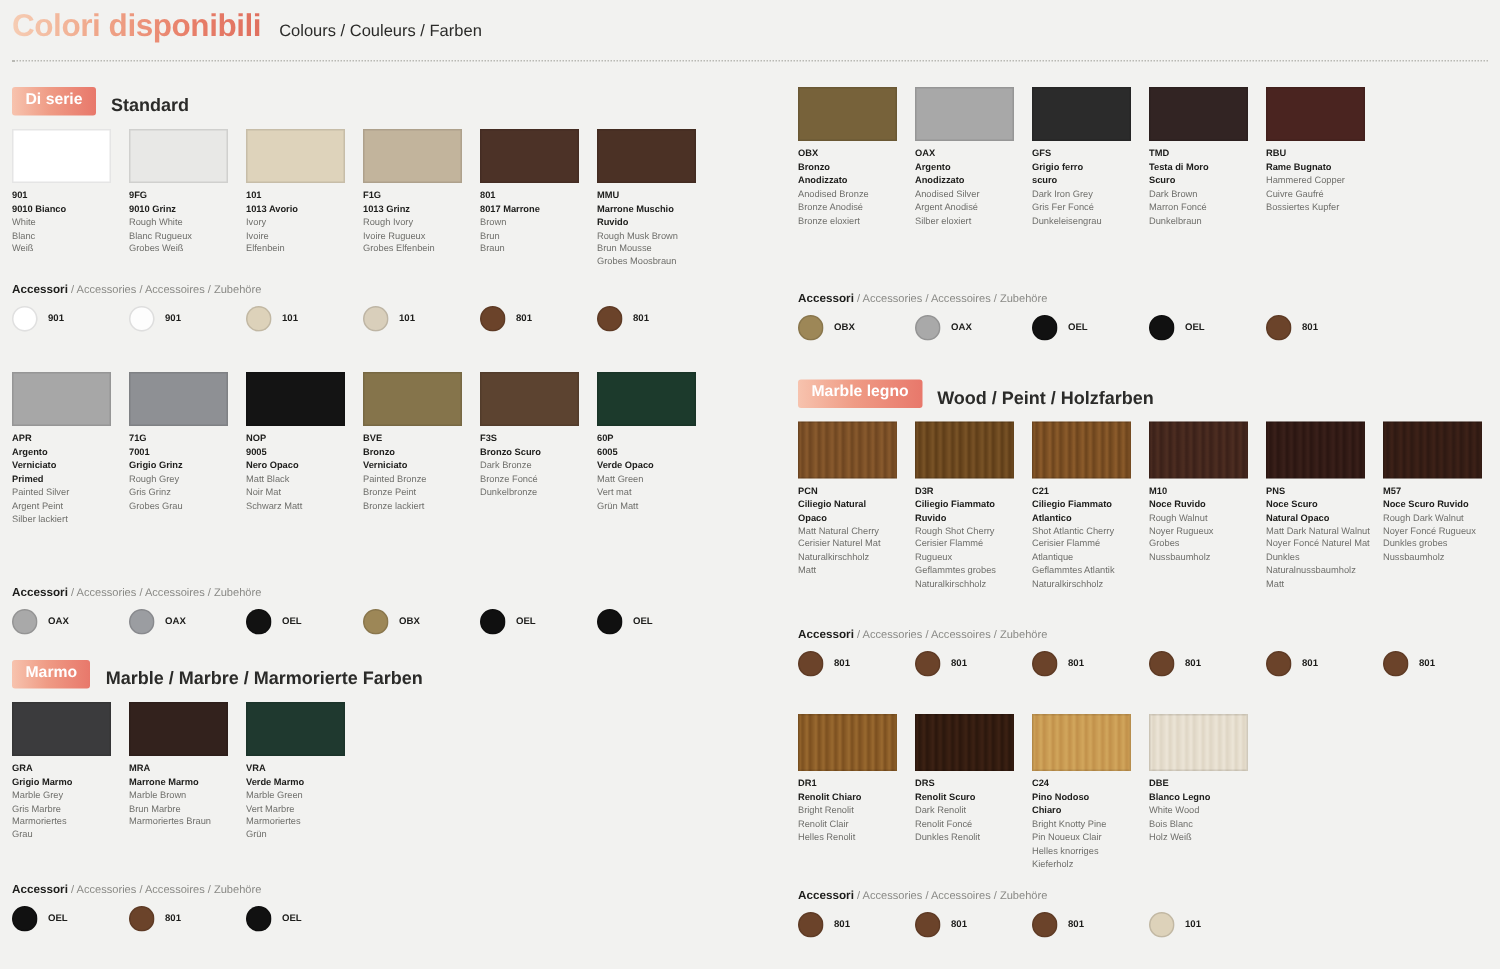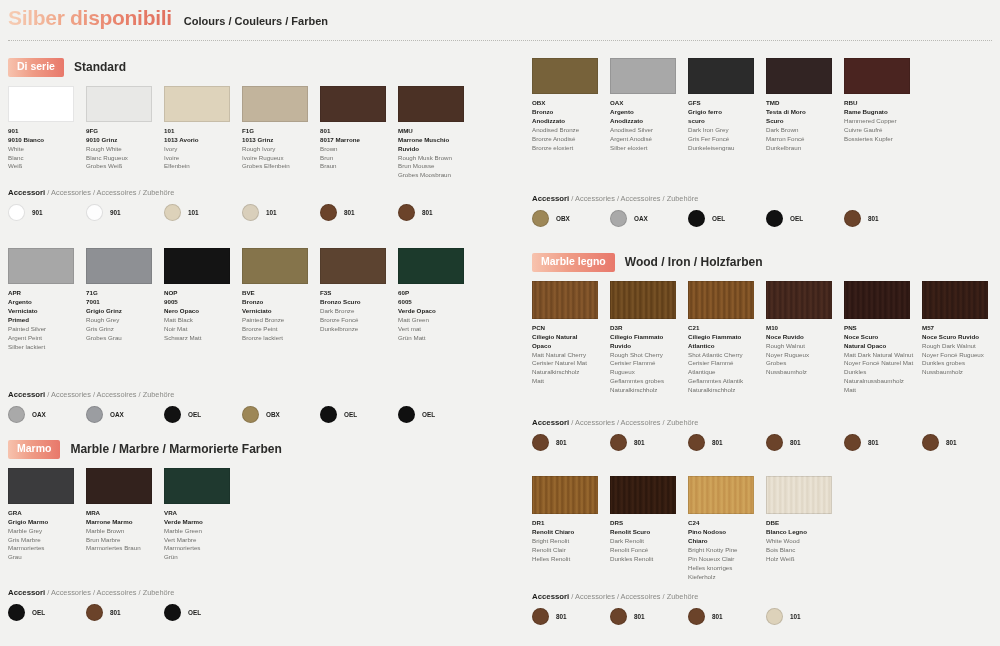--- a/index.html
+++ b/index.html
@@ -14,36 +14,36 @@
   .page{position:absolute;inset:0;}
 
   
   .header{position:absolute;left:8px;top:6px;display:flex;align-items:baseline;gap:12px;}
   .title{
     font-size:21px;font-weight:bold;letter-spacing:-0.3px;
     background:linear-gradient(90deg,#f6cdb4 0%,#f0a98c 32%,#e8806a 70%,#e0705f 100%);
     -webkit-background-clip:text;background-clip:text;color:transparent;
     white-space:nowrap;
   }
-  .subtitle{font-size:11px;font-weight:bold;color:#2b2b29;white-space:nowrap;}
+  .subtitle{font-size:11px;font-weight:normal;color:#2b2b29;white-space:nowrap;}
 
   .rule{
     position:absolute;left:8px;right:8px;height:0;
     border-top:1px dotted #b9b9b4;
   }
   .rule.short-l{left:8px;right:520px;}
   .rule.short-r{left:532px;right:8px;}
 
   
   .col{position:absolute;top:0;width:476px;}
   .col-l{left:8px;}
   .col-r{left:532px;}
 
   
-  .sec-head{display:flex;align-items:center;gap:10px;margin-bottom:9px;}
+  .sec-head{display:flex;align-items:flex-end;gap:10px;margin-bottom:9px;}
   .badge{
     display:inline-block;
     background:linear-gradient(90deg,#f7c3ae 0%,#ef9b85 45%,#e8786b 100%);
     color:#fff;font-size:10.5px;font-weight:bold;
     padding:3px 9px 4px;border-radius:2px;white-space:nowrap;
     line-height:1.1;
   }
   .sec-name{font-size:12px;font-weight:bold;color:#2b2b29;white-space:nowrap;}
 
   
@@ -73,21 +73,21 @@
     margin-right:7px;flex:none;
   }
   .dot-lab{font-size:6.4px;font-weight:bold;color:#1d1d1b;}
 </style>
 </head>
 <body>
 
 <div class="page">
 
   <div class="header">
-    <div class="title">Silber disponibili</div>
+    <div class="title">Colori disponibili</div>
     <div class="subtitle">Colours / Couleurs / Farben</div>
   </div>
   <div class="rule" style="top:40px"></div>
 
   <div class="col col-l">
 
     <div style="position:absolute;top:58px;left:0;">
       <div class="sec-head">
         <span class="badge">Di serie</span>
         <span class="sec-name">Standard</span>
@@ -454,21 +454,21 @@
             <span class="dot-lab">801</span>
           </div>
         </div>
     </div>
 
     <div class="rule short-r" style="top:240px"></div>
 
     <div style="position:absolute;top:253px;left:0;">
       <div class="sec-head">
         <span class="badge">Marble legno</span>
-        <span class="sec-name">Wood / Iron / Holzfarben</span>
+        <span class="sec-name">Wood / Peint / Holzfarben</span>
       </div>
       <div class="grid g6" id="grid-wood1">
           <div class="cell">
             <div class="chip wood" style="background: repeating-linear-gradient(90deg, rgb(138, 91, 46) 0px, rgb(109, 69, 32) 2px, rgb(138, 91, 46) 5px, rgb(109, 69, 32) 7px, rgb(138, 91, 46) 11px);"></div>
             <div class="txtblock">
               <div class="code">PCN</div>
               <div class="nm">Ciliegio Natural</div>
               <div class="nm">Opaco</div>
               <div class="tr">Matt Natural Cherry</div>
               <div class="tr">Cerisier Naturel Mat</div>

